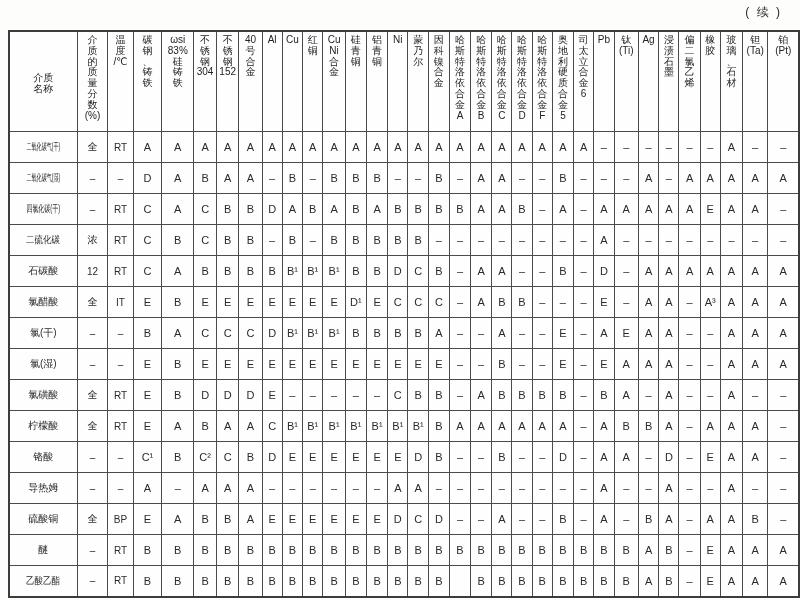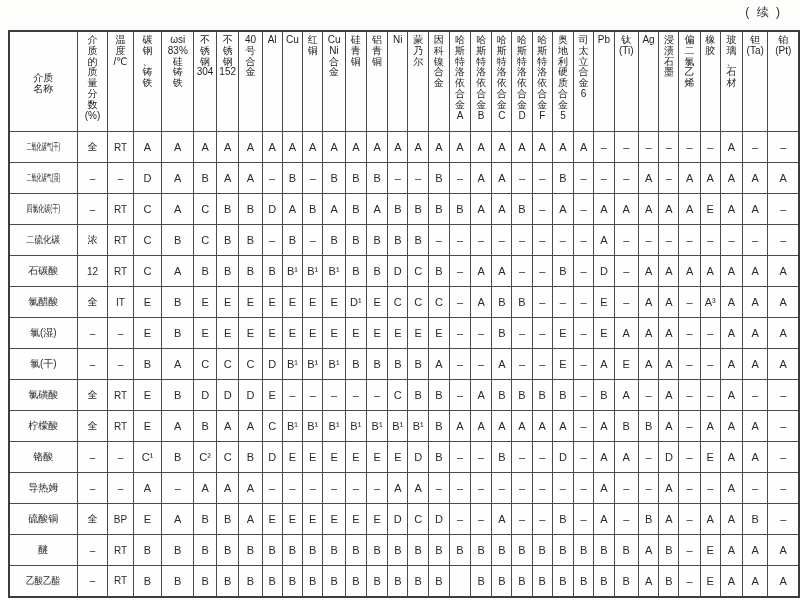--- a/index.html
+++ b/index.html
@@ -487,20 +487,55 @@
         <td>–</td>
         <td>A</td>
         <td>A</td>
         <td>–</td>
         <td>A³</td>
         <td>A</td>
         <td>A</td>
         <td>A</td>
       </tr>
       <tr>
+        <td class="row-label"><span class="lbl">氯(干)</span></td>
+        <td class="small">–</td>
+        <td class="small">–</td>
+        <td>B</td>
+        <td>A</td>
+        <td>C</td>
+        <td>C</td>
+        <td>C</td>
+        <td>D</td>
+        <td>B¹</td>
+        <td>B¹</td>
+        <td>B¹</td>
+        <td>B</td>
+        <td>B</td>
+        <td>B</td>
+        <td>B</td>
+        <td>A</td>
+        <td>–</td>
+        <td>–</td>
+        <td>A</td>
+        <td>–</td>
+        <td>–</td>
+        <td>E</td>
+        <td>–</td>
+        <td>A</td>
+        <td>E</td>
+        <td>A</td>
+        <td>A</td>
+        <td>–</td>
+        <td>–</td>
+        <td>A</td>
+        <td>A</td>
+        <td>A</td>
+      </tr>
+      <tr>
         <td class="row-label"><span class="lbl">氯(湿)</span></td>
         <td class="small">–</td>
         <td class="small">–</td>
         <td>E</td>
         <td>B</td>
         <td>E</td>
         <td>E</td>
         <td>E</td>
         <td>E</td>
         <td>E</td>
@@ -513,55 +548,20 @@
         <td>E</td>
         <td>–</td>
         <td>–</td>
         <td>B</td>
         <td>–</td>
         <td>–</td>
         <td>E</td>
         <td>–</td>
         <td>E</td>
         <td>A</td>
-        <td>A</td>
-        <td>A</td>
-        <td>–</td>
-        <td>–</td>
-        <td>A</td>
-        <td>A</td>
-        <td>A</td>
-      </tr>
-      <tr>
-        <td class="row-label"><span class="lbl">氯(干)</span></td>
-        <td class="small">–</td>
-        <td class="small">–</td>
-        <td>B</td>
-        <td>A</td>
-        <td>C</td>
-        <td>C</td>
-        <td>C</td>
-        <td>D</td>
-        <td>B¹</td>
-        <td>B¹</td>
-        <td>B¹</td>
-        <td>B</td>
-        <td>B</td>
-        <td>B</td>
-        <td>B</td>
-        <td>A</td>
-        <td>–</td>
-        <td>–</td>
-        <td>A</td>
-        <td>–</td>
-        <td>–</td>
-        <td>E</td>
-        <td>–</td>
-        <td>A</td>
-        <td>E</td>
         <td>A</td>
         <td>A</td>
         <td>–</td>
         <td>–</td>
         <td>A</td>
         <td>A</td>
         <td>A</td>
       </tr>
       <tr>
         <td class="row-label"><span class="lbl">氯磺酸</span></td>

